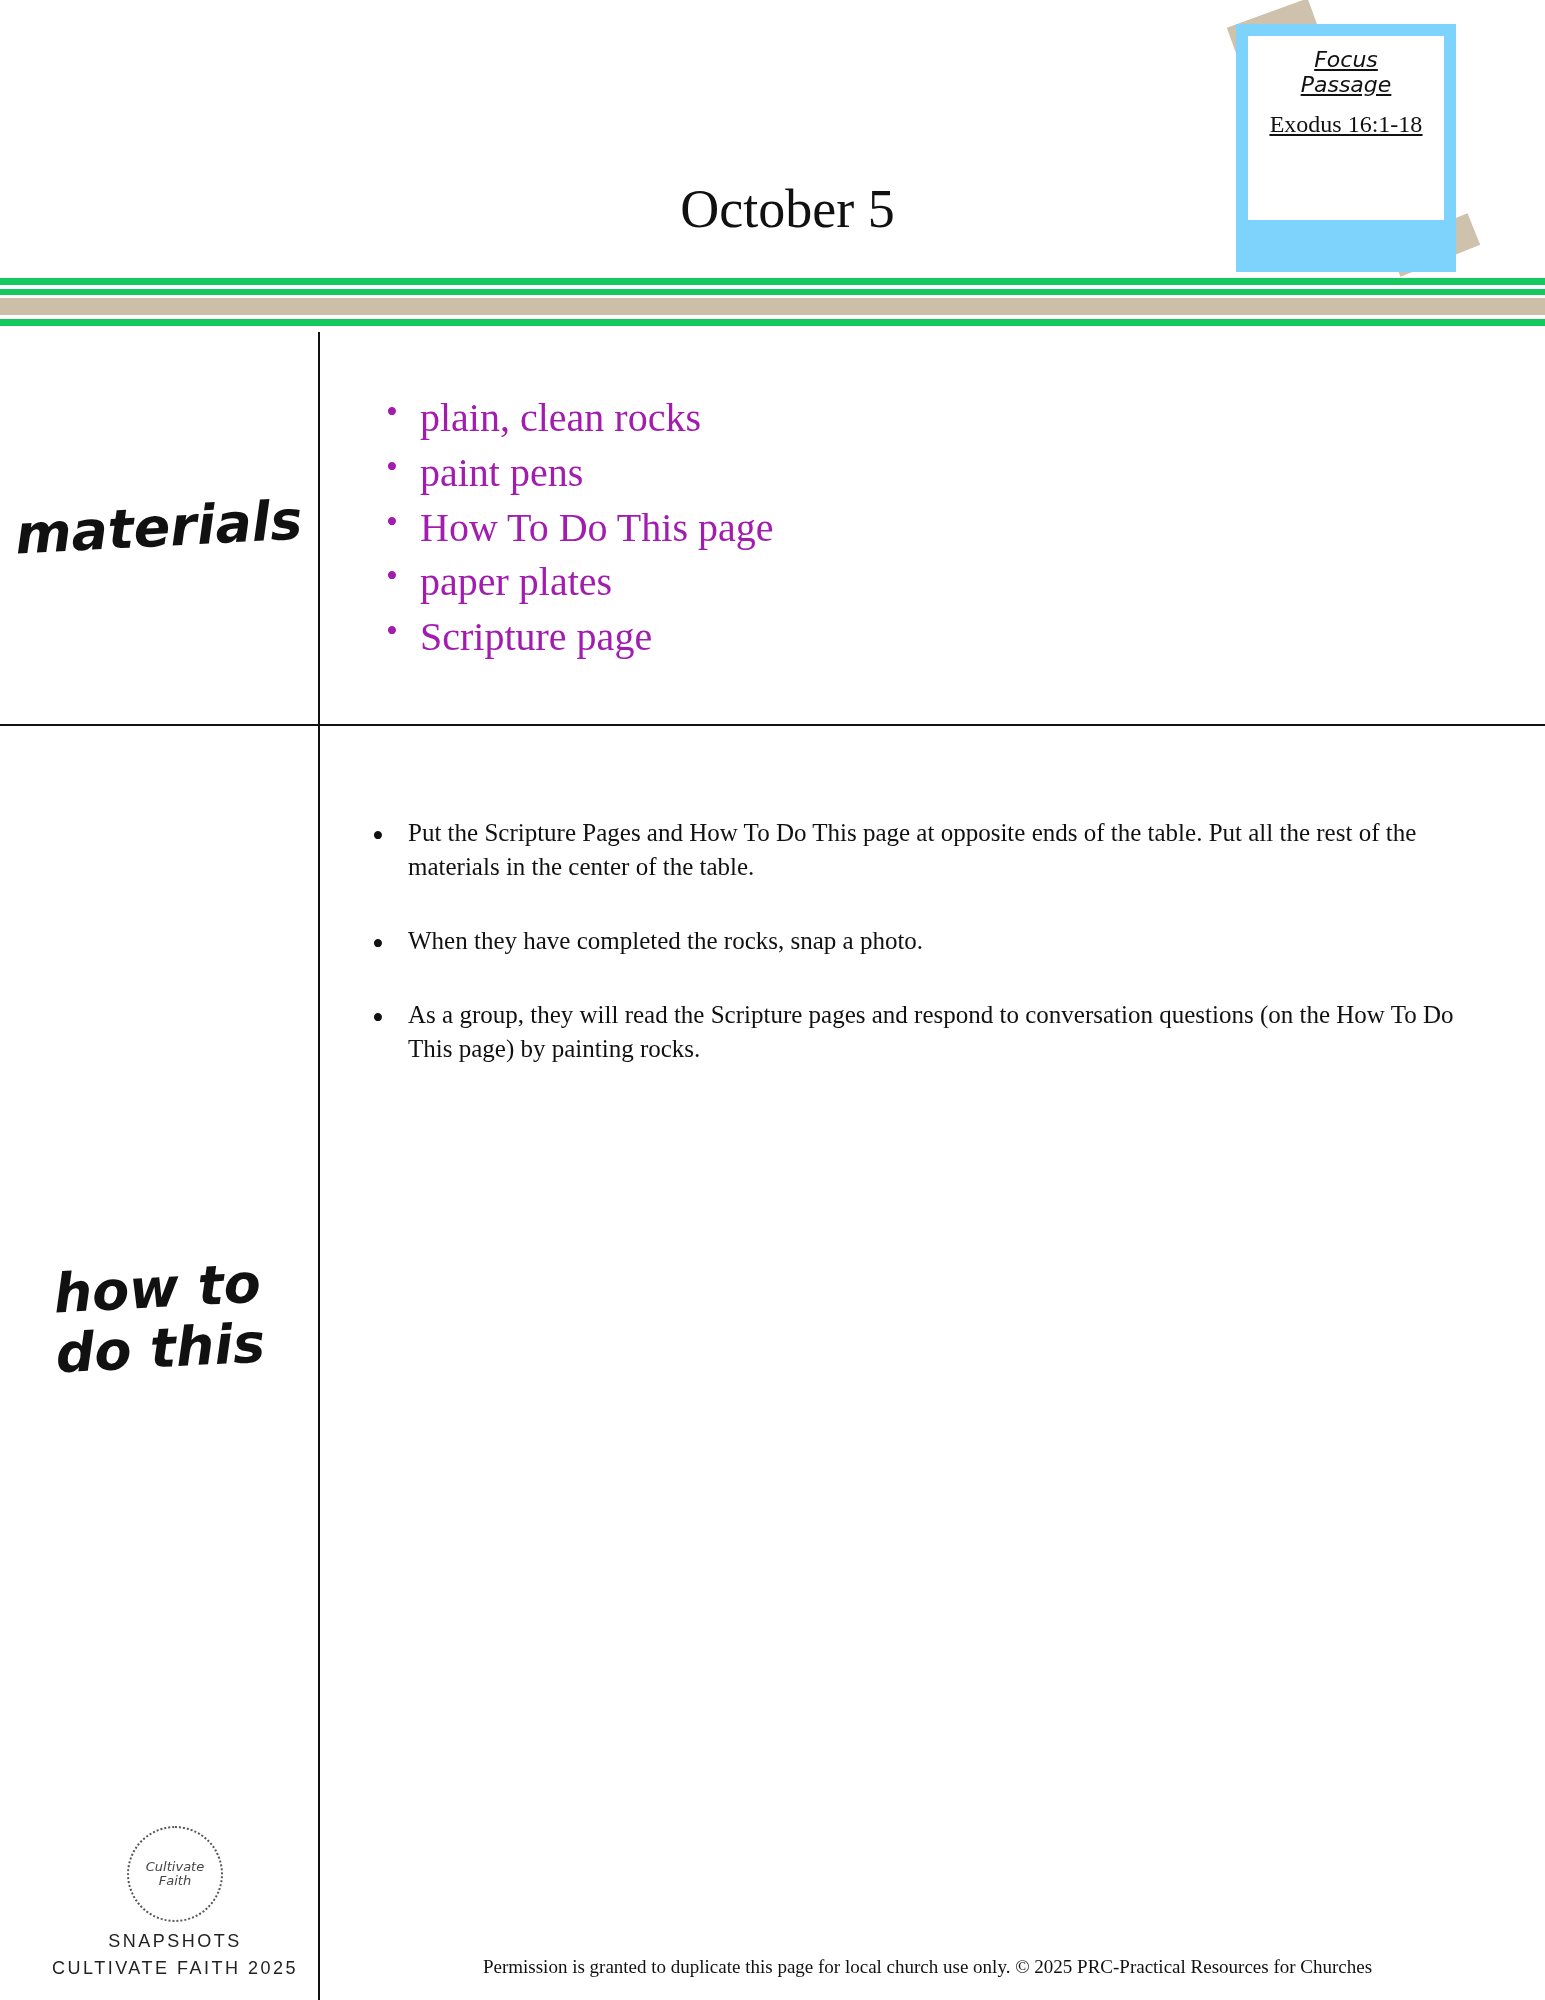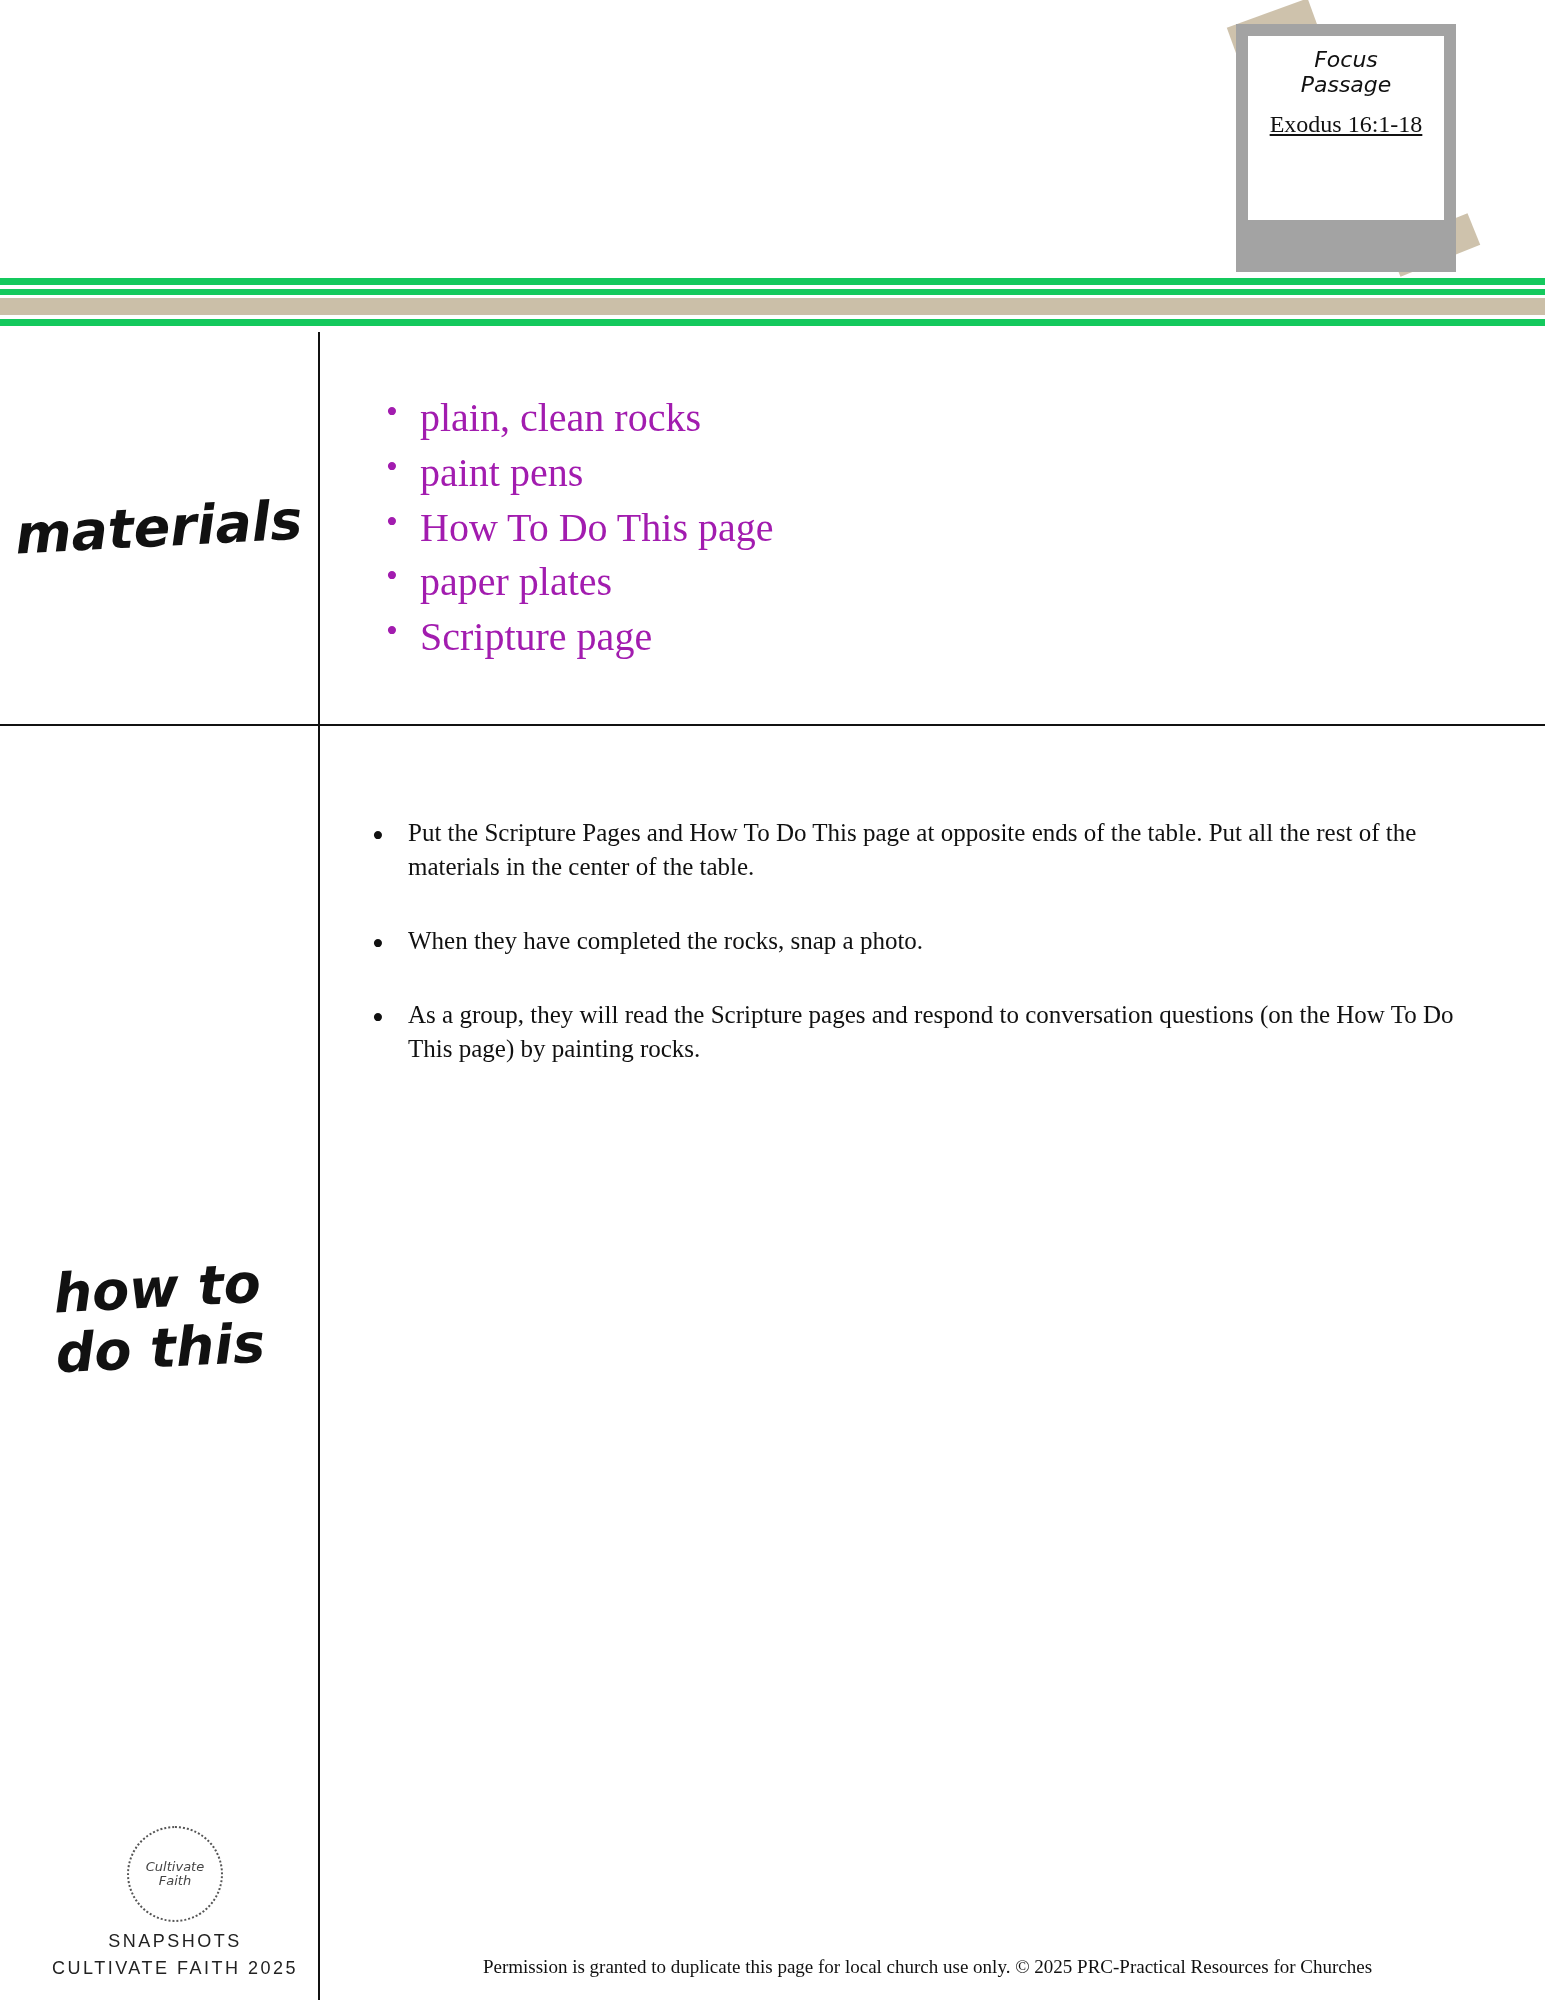--- a/index.html
+++ b/index.html
@@ -74,23 +74,24 @@
     right: -22px;
     bottom: 18px;
     transform: rotate(-22deg);
   }
   .polaroid {
     position: absolute;
     left: 16px;
     top: 14px;
     width: 220px;
     height: 248px;
-    background: #a3a3a3;
+    background: #7dd3fc;
     box-sizing: border-box;
     padding: 12px 12px 52px 12px;
+    text-decoration: underline;
   }
   .polaroid-inner {
     width: 100%;
     height: 100%;
     background: #ffffff;
     box-sizing: border-box;
     padding: 12px 8px 0 8px;
     text-align: center;
   }
   .focus-label {
@@ -271,20 +272,21 @@
     top: 332px;
     bottom: 0;
     width: 2px;
     background: #111;
   }
 </style>
 </head>
 <body>
 
 <div class="header">
+  <div class="subtitle">October 5</div>
 
   <div class="polaroid-wrap">
     <div class="tape tape-top"></div>
     <div class="tape tape-bottom"></div>
     <div class="polaroid">
       <div class="polaroid-inner">
         <div class="focus-label">
           <span>Focus</span><br>
           <span>Passage</span>
         </div>

